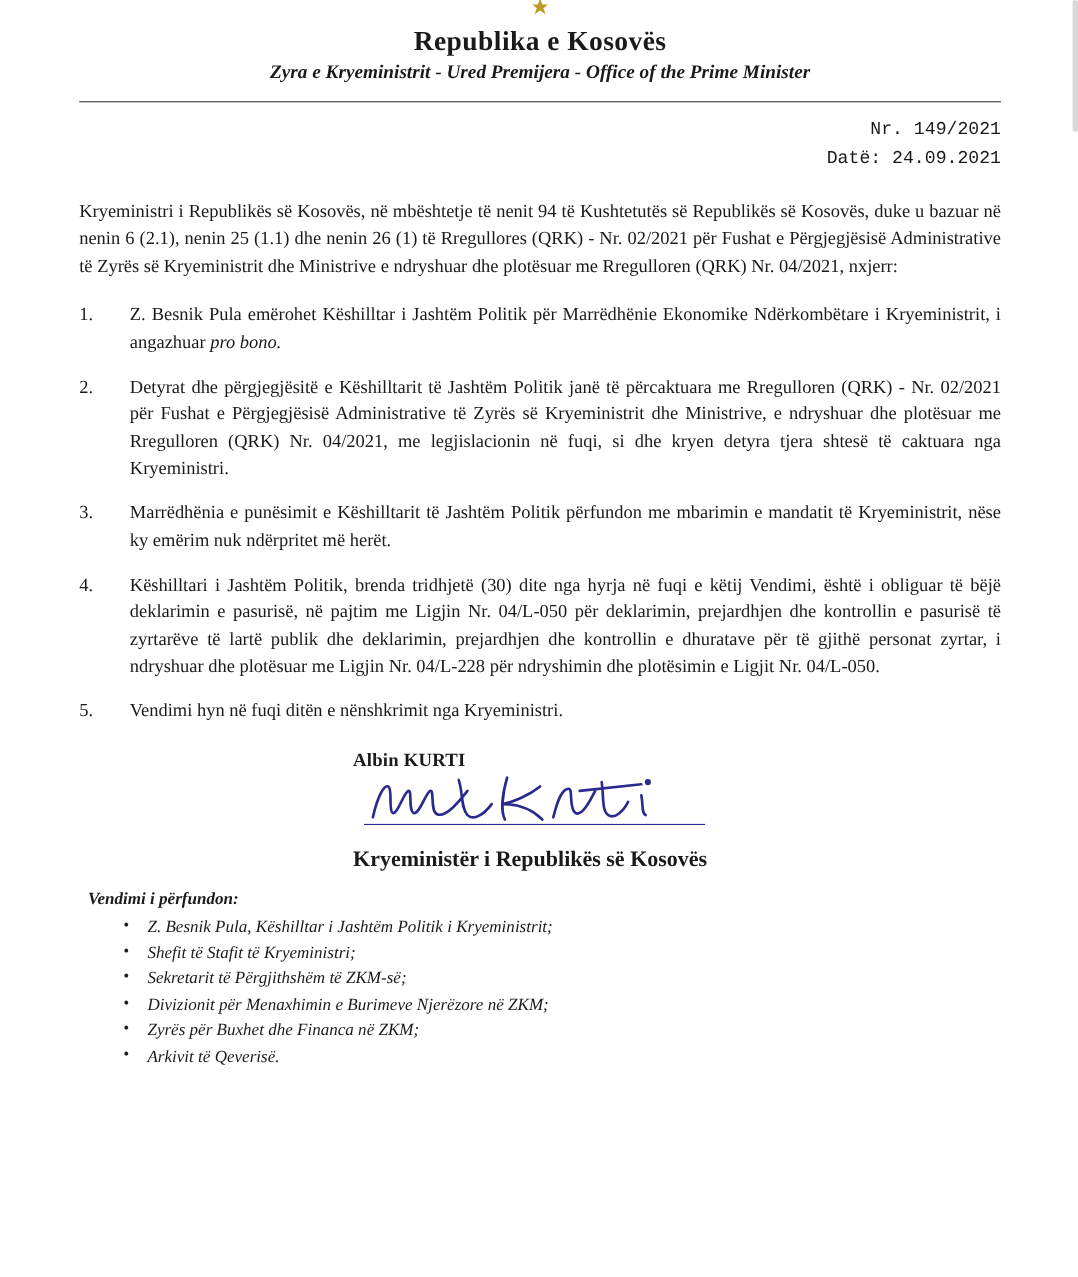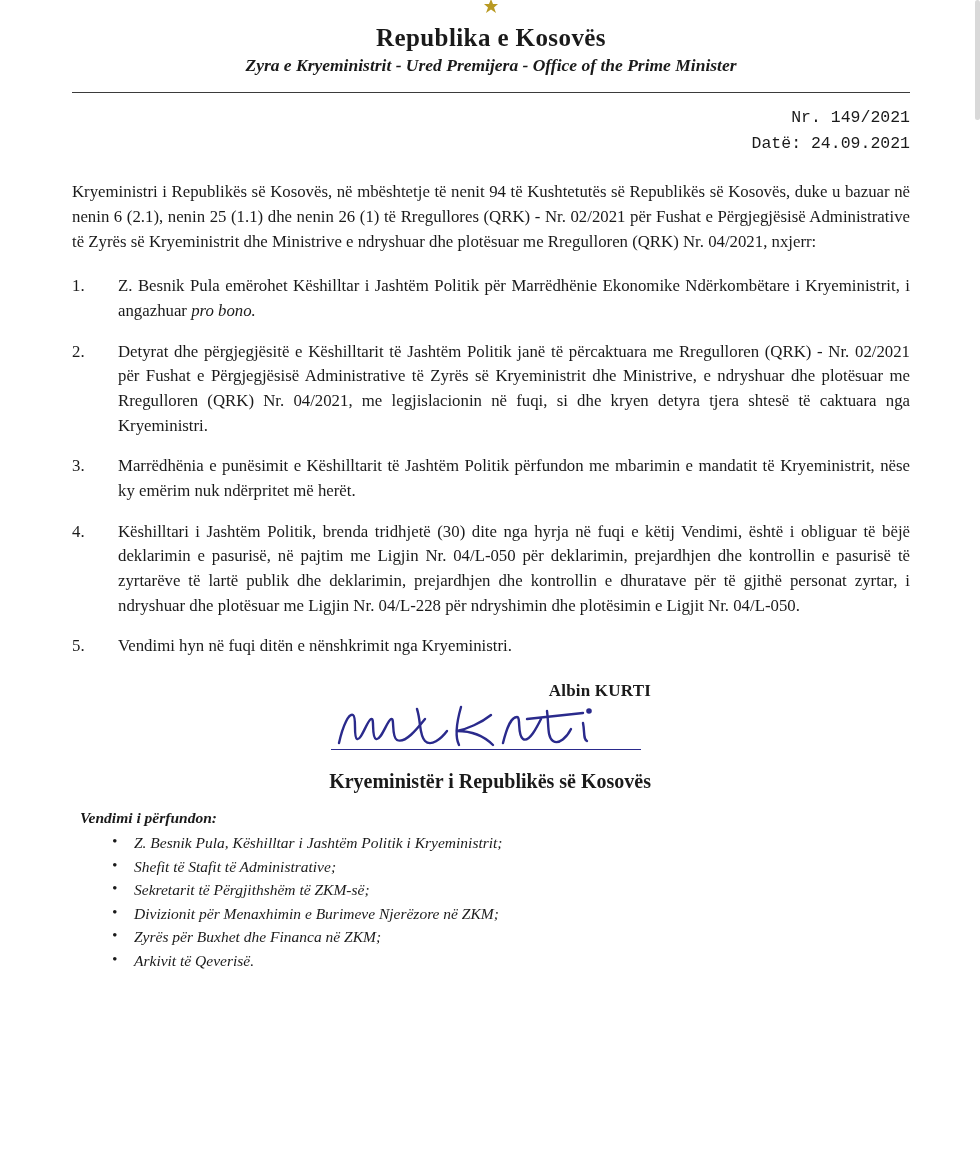--- a/index.html
+++ b/index.html
@@ -127,21 +127,21 @@
     text-align: left;
   }
 
   
   .sig-block {
     margin-top: 22px;
     text-align: center;
   }
   .sig-inner {
     display: inline-block;
-    text-align: right;
+    text-align: left;
     margin-right: 10px;
   }
   .sig-name {
     font-size: 17px;
     font-weight: bold;
     letter-spacing: 0.2px;
   }
   .sig-mark {
     height: 54px;
     position: relative;
@@ -280,21 +280,21 @@
       </div>
       <div class="sig-line"></div>
       <div class="sig-role">Kryeministër i Republikës së Kosovës</div>
     </div>
   </div>
 
   <div class="dist">
     <div class="dist-title">Vendimi i përfundon:</div>
     <ul>
       <li><span class="bullet">•</span><span>Z. Besnik Pula, Këshilltar i Jashtëm Politik i Kryeministrit;</span></li>
-      <li><span class="bullet">•</span><span>Shefit të Stafit të Administrative;</span></li>
+      <li><span class="bullet">•</span><span>Shefit të Stafit të Kryeministri;</span></li>
       <li><span class="bullet">•</span><span>Sekretarit të Përgjithshëm të ZKM-së;</span></li>
       <li><span class="bullet">•</span><span>Divizionit për Menaxhimin e Burimeve Njerëzore në ZKM;</span></li>
       <li><span class="bullet">•</span><span>Zyrës për Buxhet dhe Financa në ZKM;</span></li>
       <li><span class="bullet">•</span><span>Arkivit të Qeverisë.</span></li>
     </ul>
   </div>
 
 </div>
 
 </body></html>

